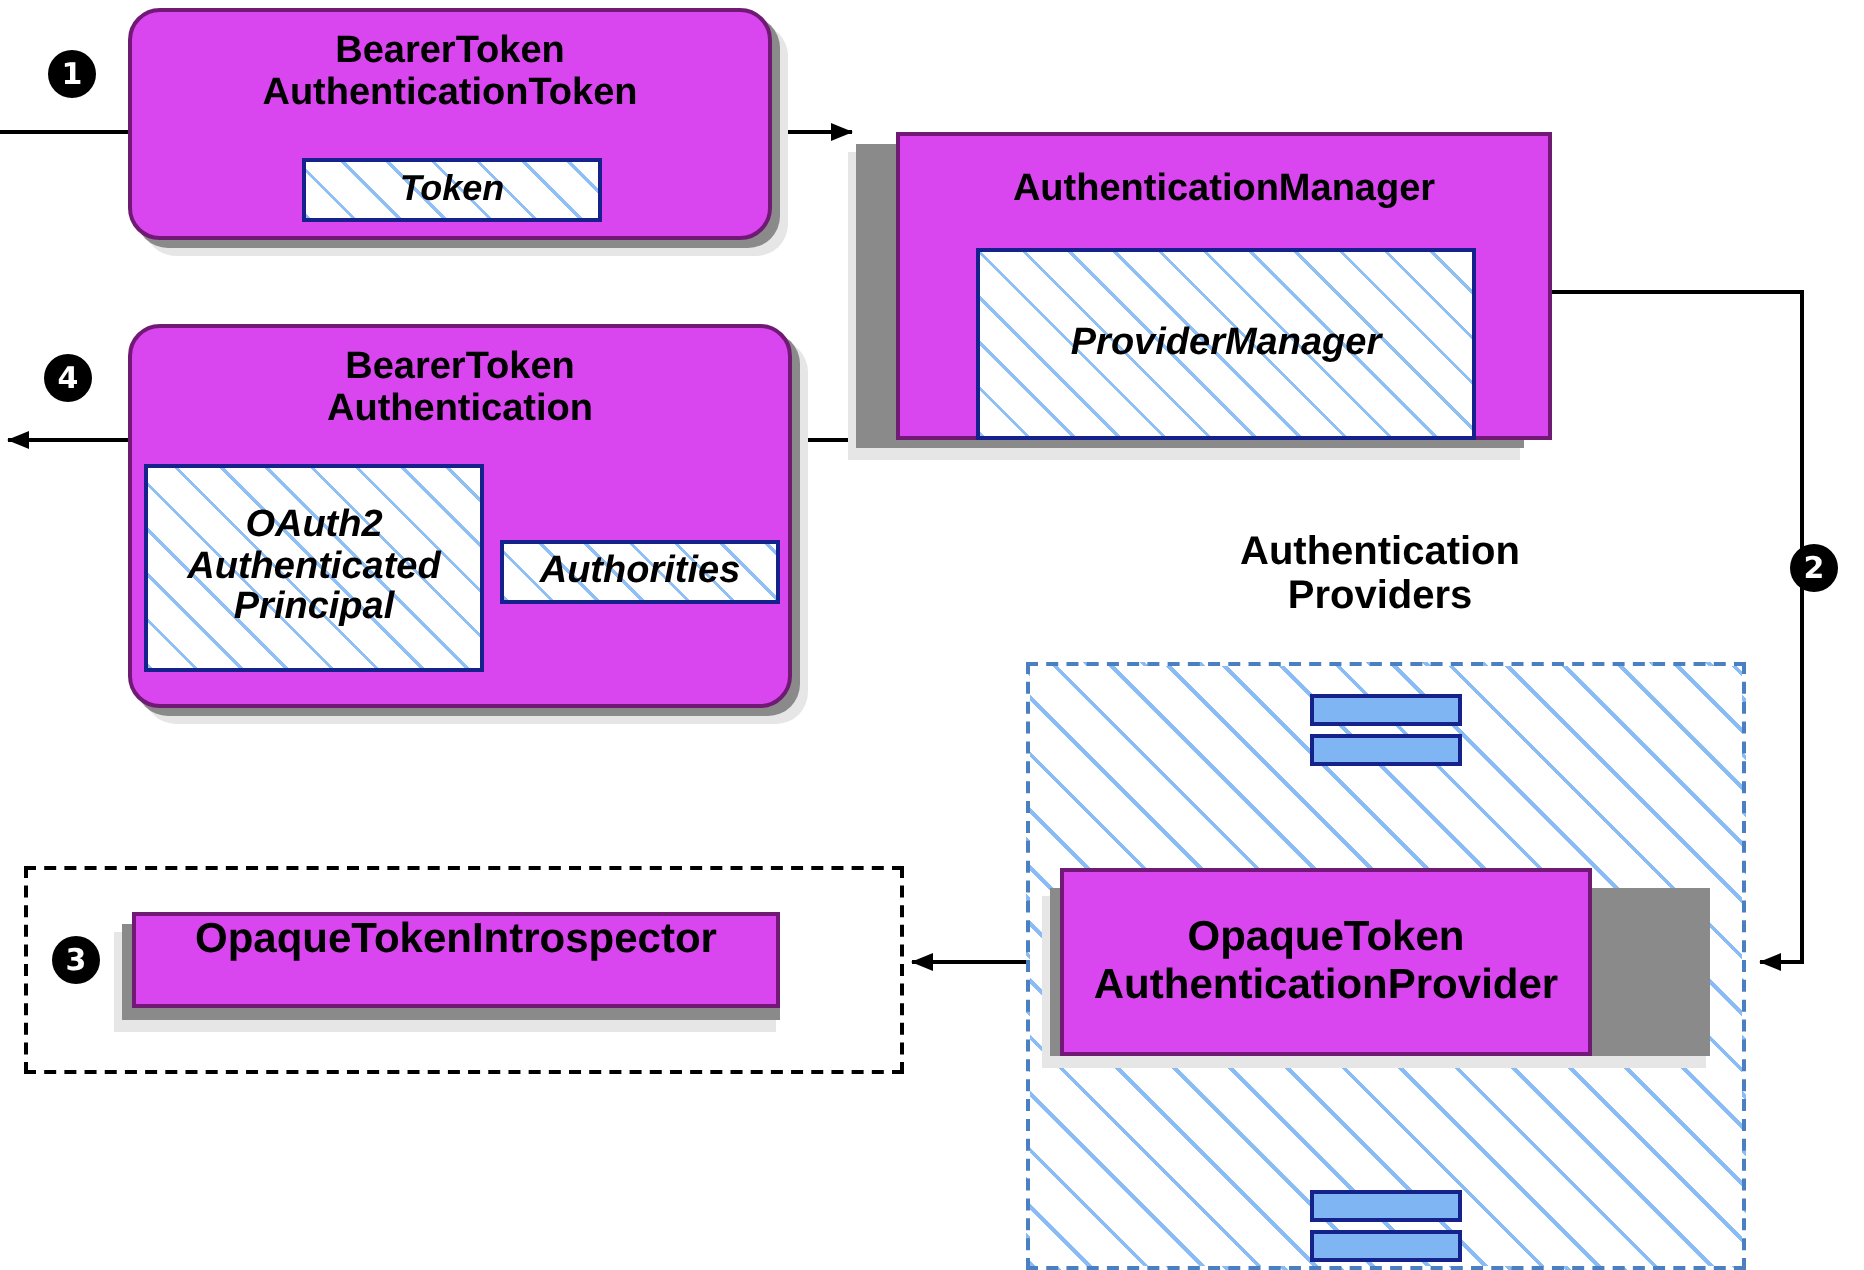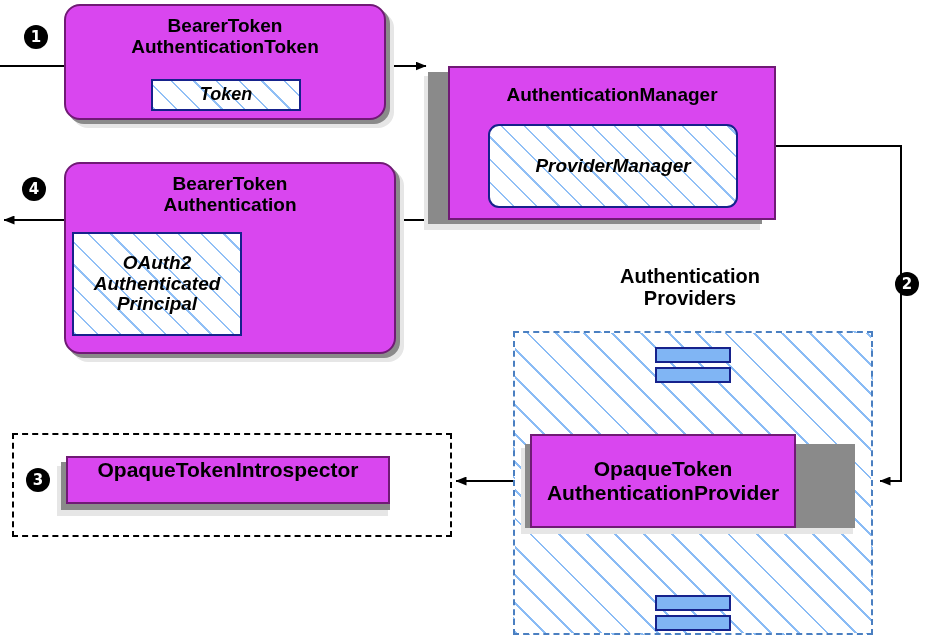--- a/index.html
+++ b/index.html
@@ -189,35 +189,38 @@
     <div class="inner" style="left:85px; top:73px; width:150px; height:32px; font-size:18px;">
       <span class="ilabel">Token</span>
     </div>
   </div>
   <div class="badge" style="left:24px; top:25px;">1</div>
 
   <div class="shadow-light" style="left:424px; top:76px; width:336px; height:154px;"></div>
   <div class="shadow-dark" style="left:428px; top:72px; width:334px; height:152px;"></div>
   <div class="node" style="left:432px; top:66px; width:328px; height:154px; font-size:19px; padding-top:16px;margin-left:16px;">
     <span class="title">AuthenticationManager</span>
-    <div class="inner" style="left:38px; top:56px; width:250px; height:84px; font-size:19px;border-radius:11px;">
+    <div class="inner" style="left:38px; top:56px; width:250px; height:96px; font-size:19px;">
       <span class="ilabel">ProviderManager</span>
     </div>
   </div>
 
   <div class="shadow-light rounded" style="left:72px; top:170px; width:332px; height:192px;"></div>
   <div class="shadow-dark rounded" style="left:68px; top:166px; width:332px; height:192px;"></div>
   <div class="node rounded" style="left:64px; top:162px; width:332px; height:192px; font-size:19px; padding-top:9px;">
     <span class="title">BearerToken
 Authentication</span>
     <div class="inner" style="left:6px; top:68px; width:170px; height:104px; font-size:19px;">
       <span class="ilabel">OAuth2
 Authenticated
 Principal</span>
     </div>
+    <div class="inner" style="left:184px; top:106px; width:140px; height:32px; font-size:19px;">
+      <span class="ilabel">Authorities</span>
+    </div>
   </div>
   <div class="badge" style="left:22px; top:177px;">4</div>
 
   <div class="caption" style="left:566px; top:265px; width:248px; font-size:20px;">Authentication
 Providers</div>
 
   <div class="group-hatched" style="left:513px; top:331px; width:360px; height:304px;"></div>
 
   <div class="bar" style="left:655px; top:347px; width:76px; height:16px;"></div>
   <div class="bar" style="left:655px; top:367px; width:76px; height:16px;"></div>

